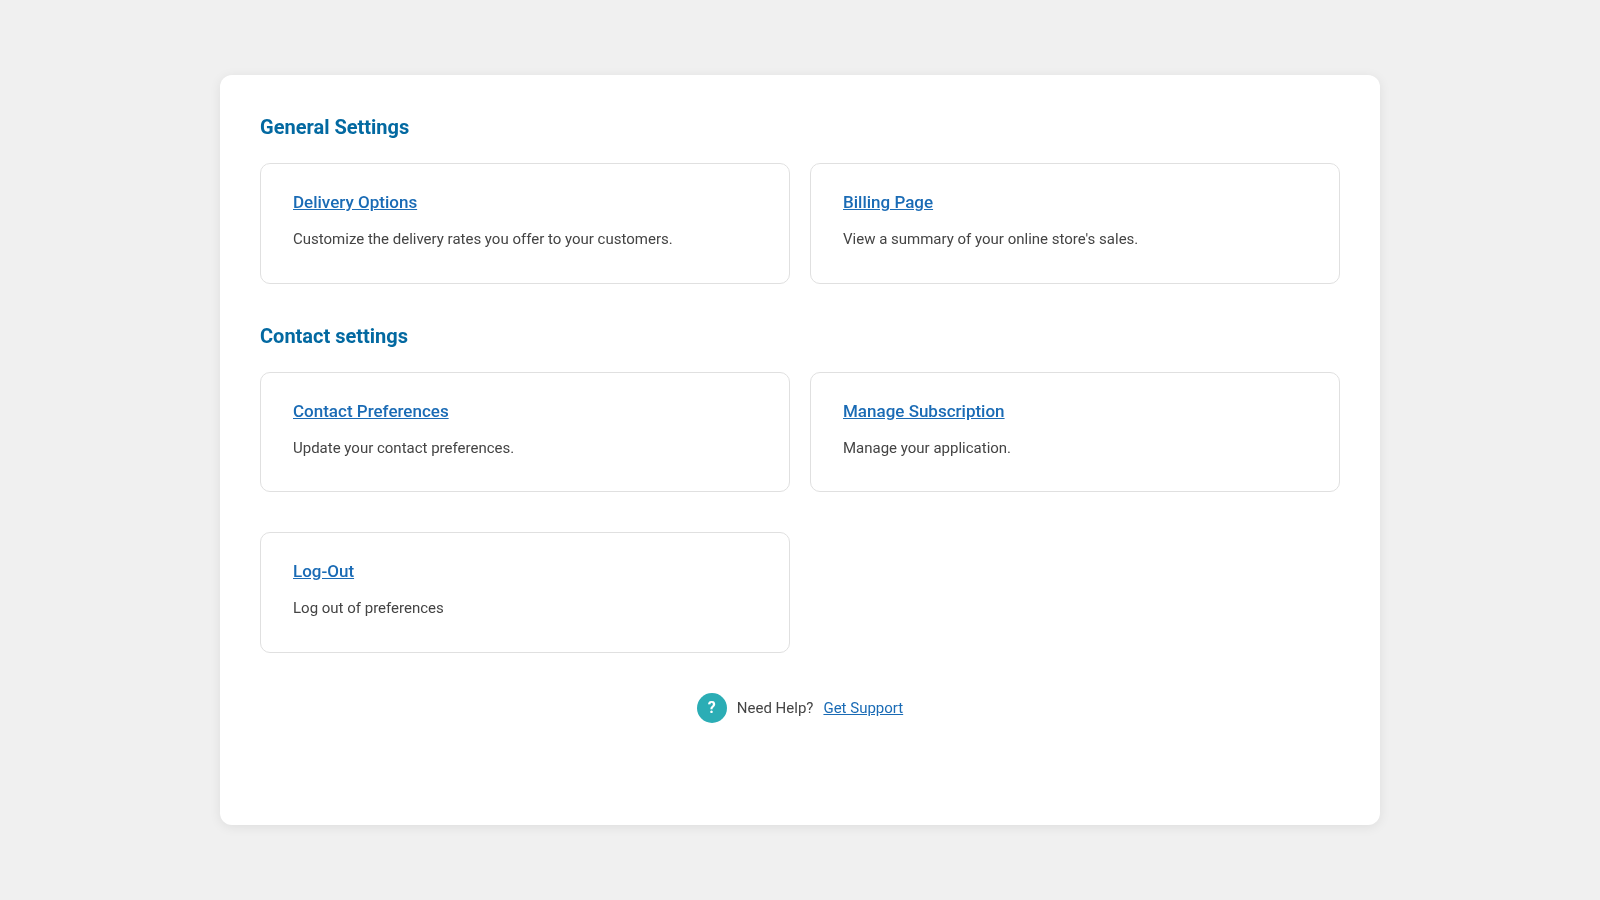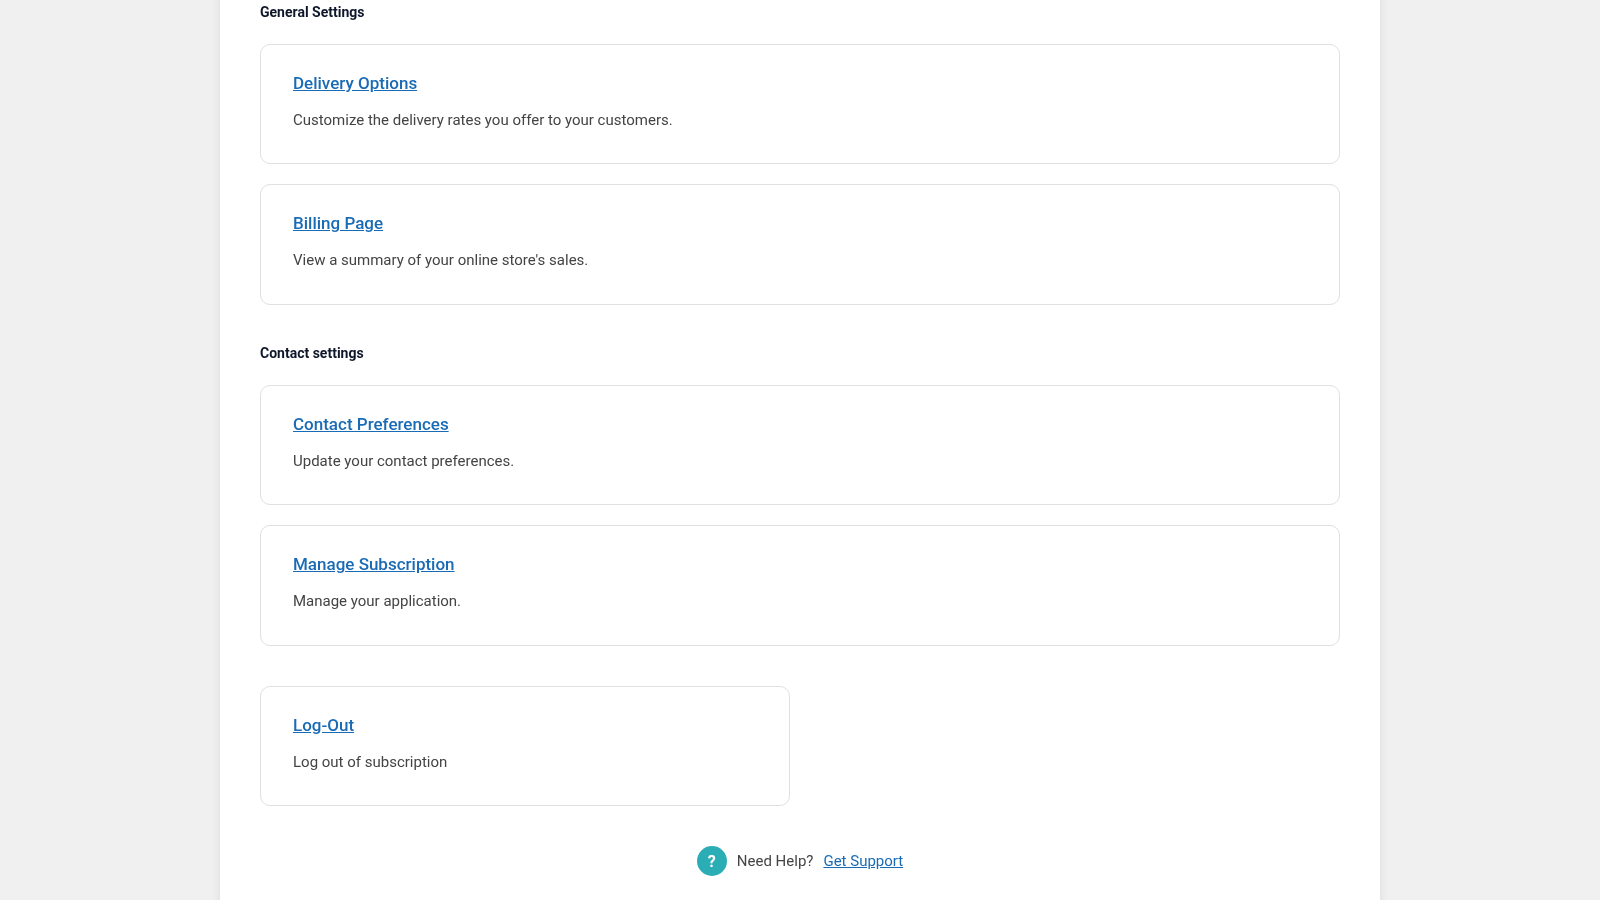--- a/index.html
+++ b/index.html
@@ -51,29 +51,29 @@
       color: #222;
       border-bottom: 3px solid #2e8b57;
       font-weight: 700;
     }
 
     .content-area {
       padding: 40px 40px 50px;
     }
 
     .section-title {
-      font-size: 14px;
+      font-size: 20px;
       font-weight: 700;
-      color: #0f172a;
+      color: #0369a1;
       margin-bottom: 24px;
     }
 
     .cards-grid {
       display: grid;
-      grid-template-columns: 1fr;
+      grid-template-columns: 1fr 1fr;
       gap: 20px;
       margin-bottom: 40px;
     }
 
     .card {
       border: 1px solid #e0e0e0;
       border-radius: 10px;
       padding: 28px 32px 32px;
       background: #fff;
     }
@@ -167,21 +167,21 @@
         </div>
         <div class="card">
           <a class="card-link">Manage Subscription</a>
           <p class="card-description">Manage your application.</p>
         </div>
       </div>
 
       <div class="single-card-row">
         <div class="card">
           <a class="card-link">Log-Out</a>
-          <p class="card-description">Log out of subscription</p>
+          <p class="card-description">Log out of preferences</p>
         </div>
       </div>
     </div>
 
     <div class="help-section">
       <div class="help-icon">?</div>
       <span class="help-text">Need Help?</span>
       <a class="help-link">Get Support</a>
     </div>
 

